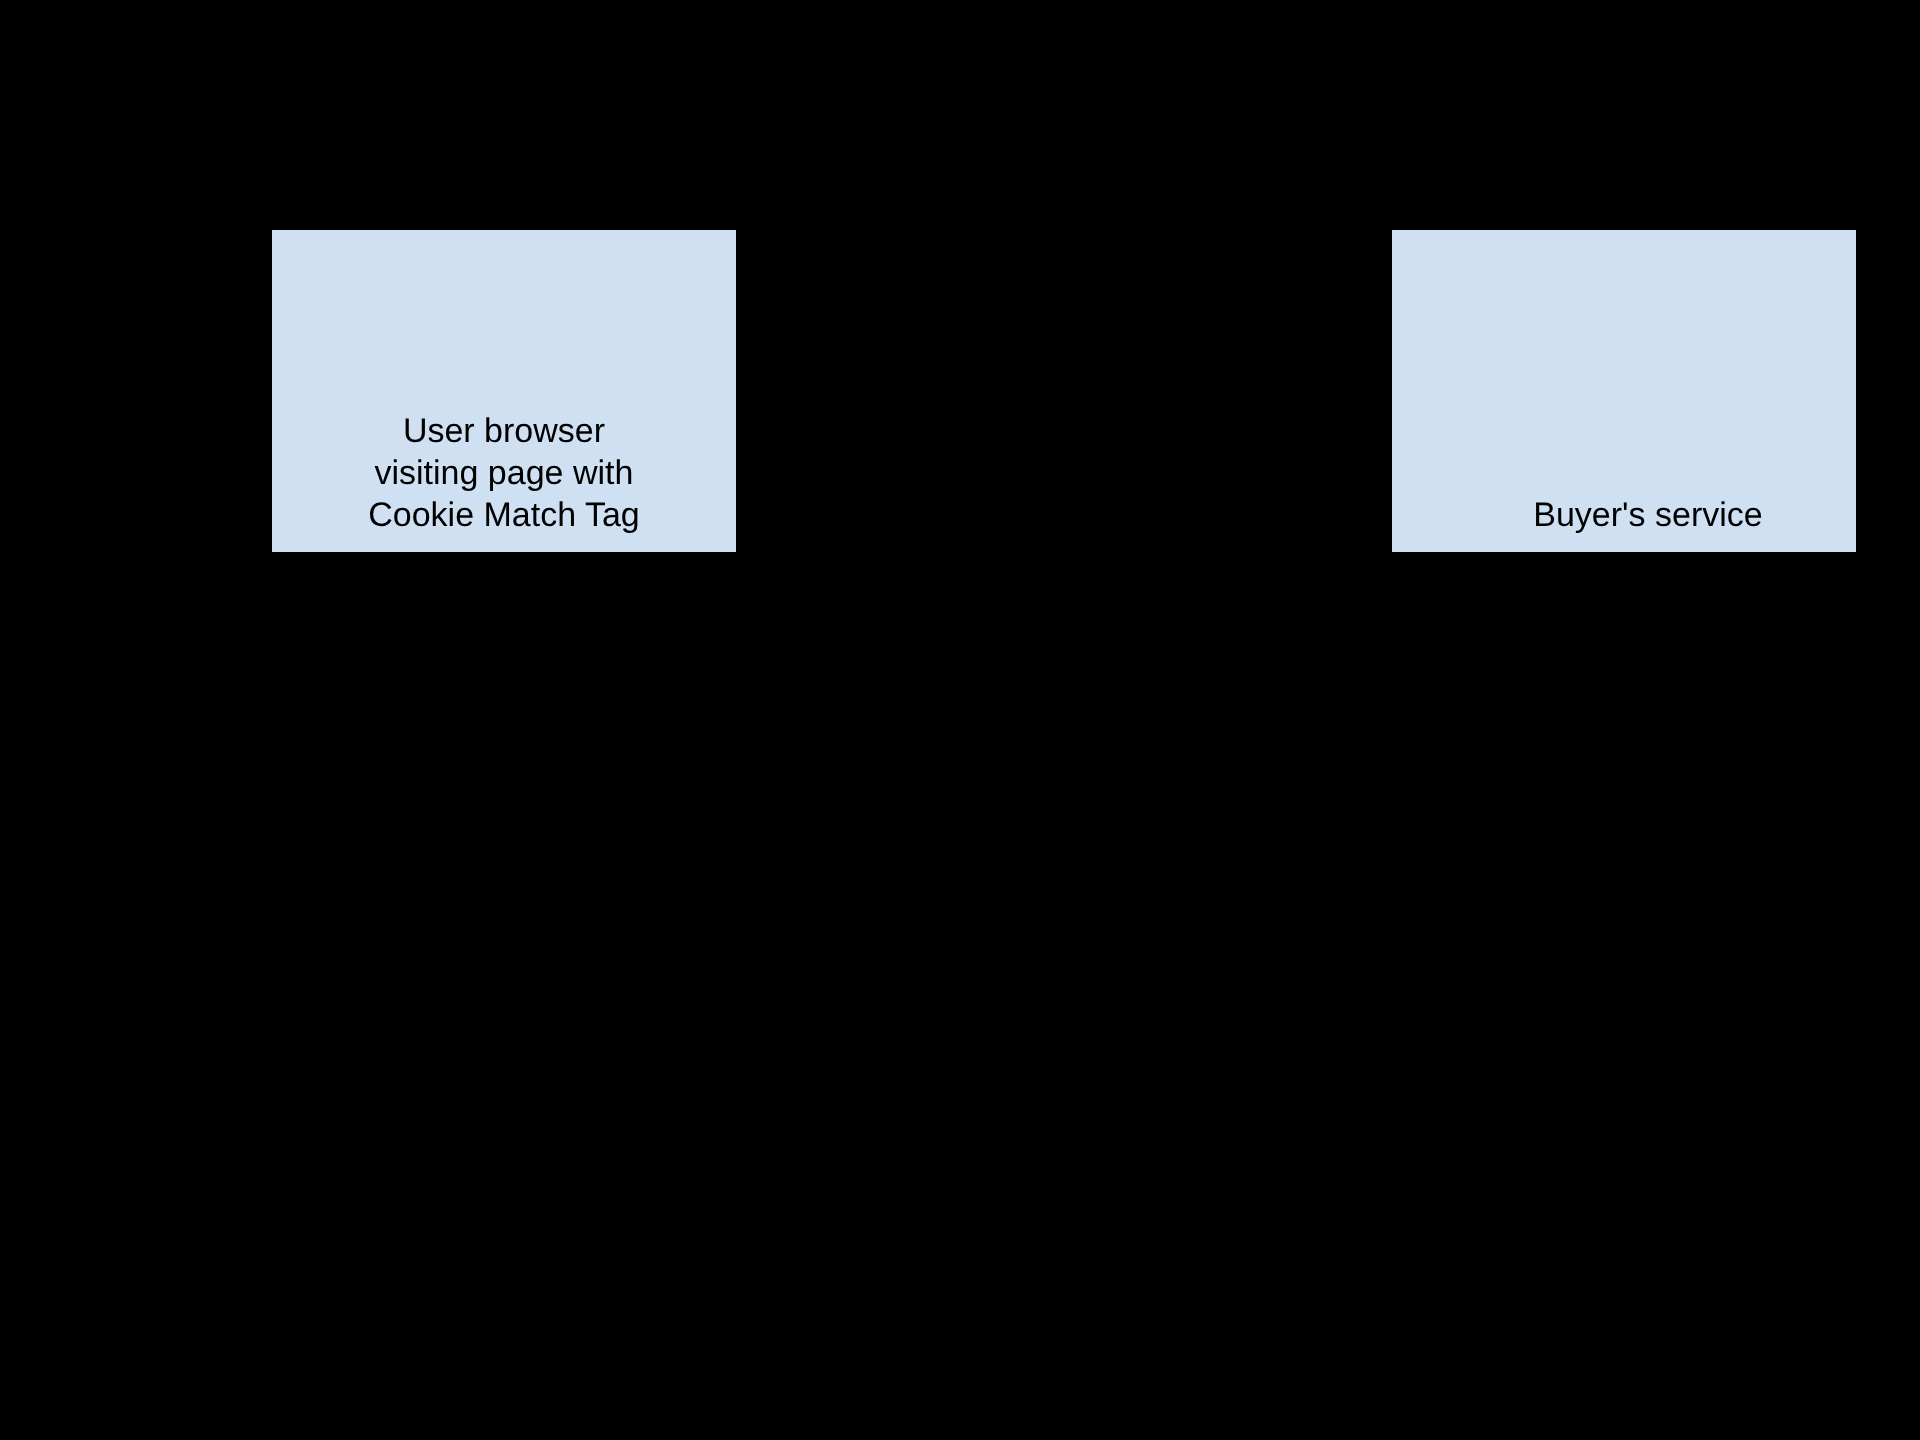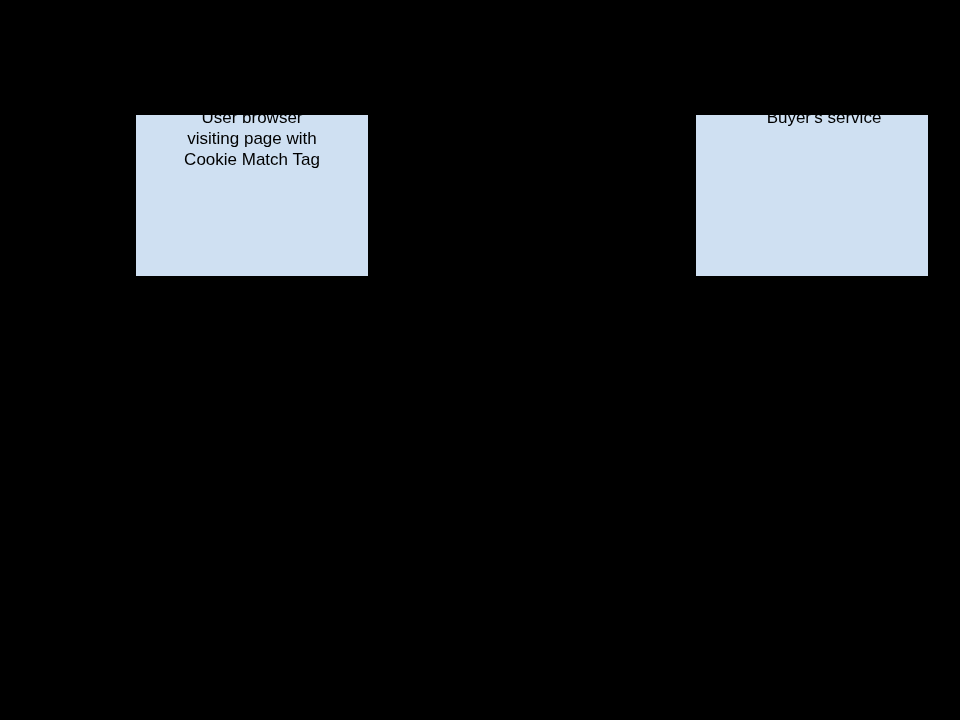--- a/index.html
+++ b/index.html
@@ -16,21 +16,21 @@
     width: 960px;
     height: 720px;
     background: #000000;
     overflow: hidden;
   }
   .node {
     position: absolute;
     box-sizing: border-box;
     background: #cfe0f2;
     display: flex;
-    align-items: flex-start;
+    align-items: flex-end;
     justify-content: center;
     text-align: center;
   }
   .node-label {
     color: #000000;
     font-size: 17px;
     line-height: 21px;
     white-space: pre-line;
     text-align: center;
     padding: 0 6px;

